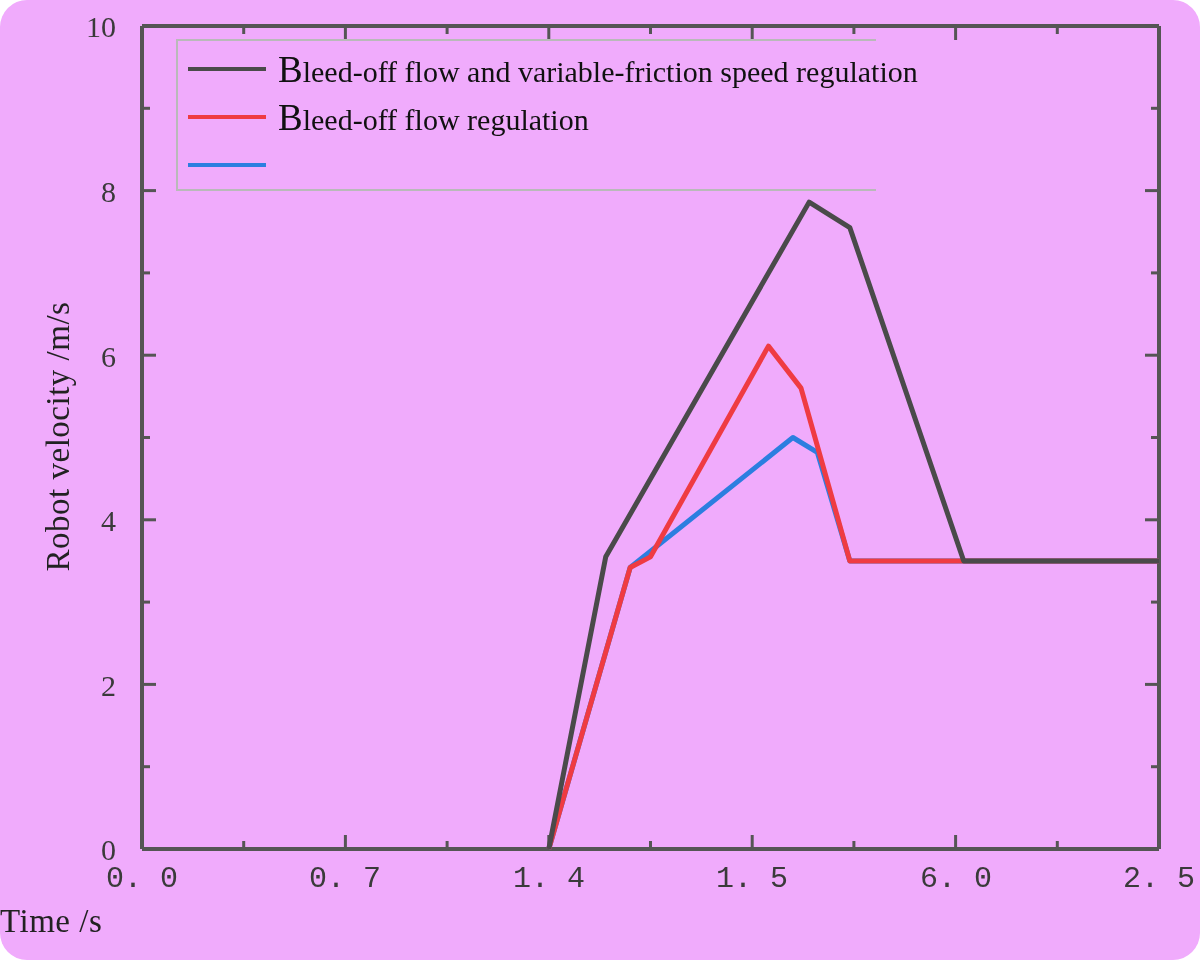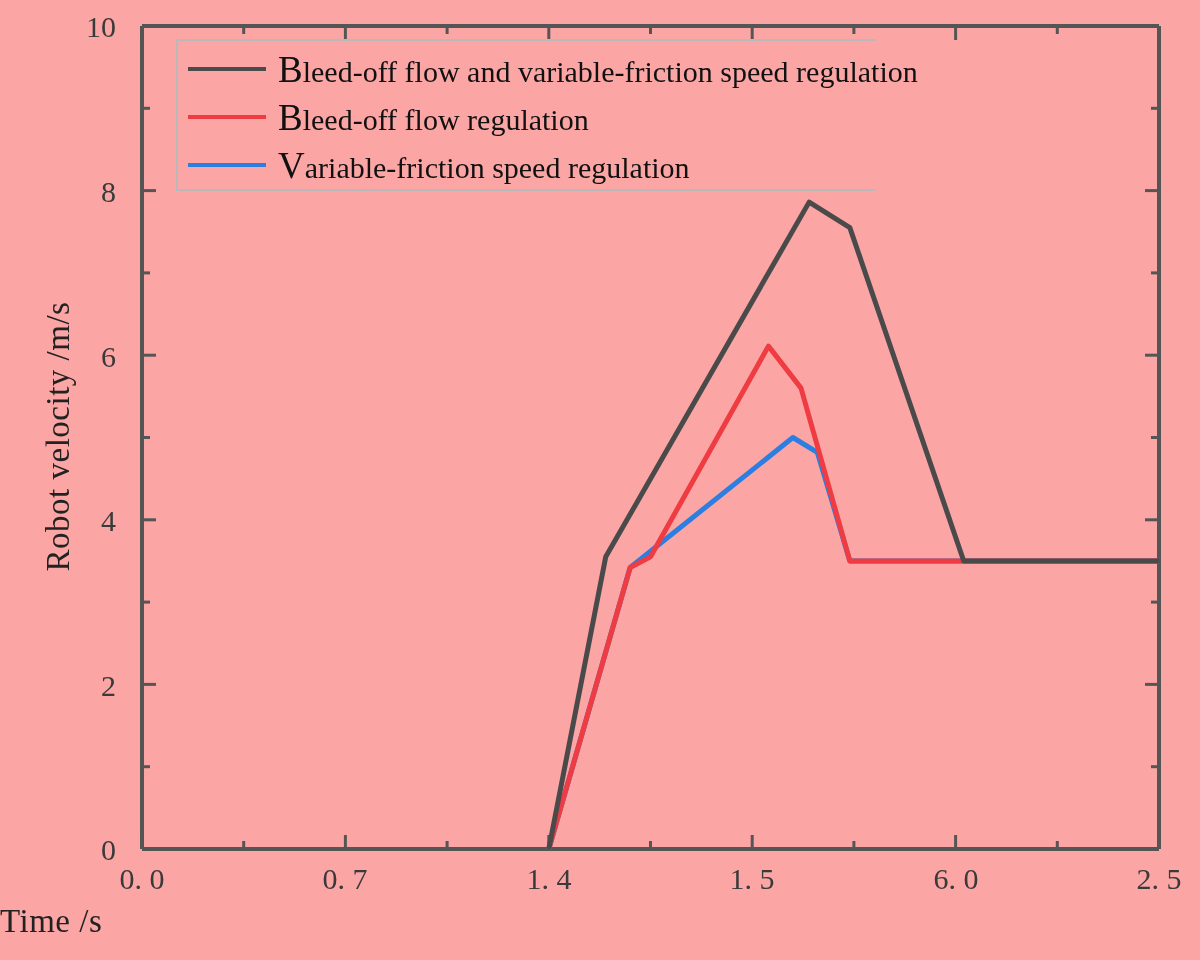--- a/index.html
+++ b/index.html
@@ -10,21 +10,22 @@
   body {
     width: 1200px;
     height: 960px;
     font-family: "Liberation Serif", "DejaVu Serif", serif;
     overflow: hidden;
   }
   #figure {
     position: relative;
     width: 1200px;
     height: 960px;
-    background: #fca5a5;
+    background: #f0abfc;
+    border-radius: 27px;
   }
   #plot-svg {
     position: absolute;
     left: 0;
     top: 0;
     width: 1200px;
     height: 960px;
   }
   .axis-tick-label {
     position: absolute;
@@ -33,20 +34,21 @@
     white-space: pre;
     font-family: "Liberation Serif", "DejaVu Serif", serif;
   }
   .ytick {
     text-align: right;
     width: 60px;
   }
   .xtick {
     text-align: center;
     width: 120px;
+    font-family: Liberation Mono, monospace;
   }
   #xlabel {
     position: absolute;
     left: 0;
     top: 903px;
     width: 1200px;
     font-size: 33px;
     color: #222;
     letter-spacing: 0.5px;
   }
@@ -188,19 +190,16 @@
       </span>
     </div>
     <div class="legend-row" style="top:52px;">
       <span class="legend-swatch" id="sw1" style="background: rgb(239, 59, 66);"></span>
       <span class="legend-text">
         <span class="cap">B</span><span>leed-off flow regulation</span>
       </span>
     </div>
     <div class="legend-row" style="top:100px;">
       <span class="legend-swatch" id="sw2" style="background: rgb(44, 126, 224);"></span>
-      <span class="legend-text">
-        <span class="cap">V</span><span>ariable-friction speed regulation</span>
-      </span>
     </div>
   </div>
 
 </div>
 
 </body></html>

